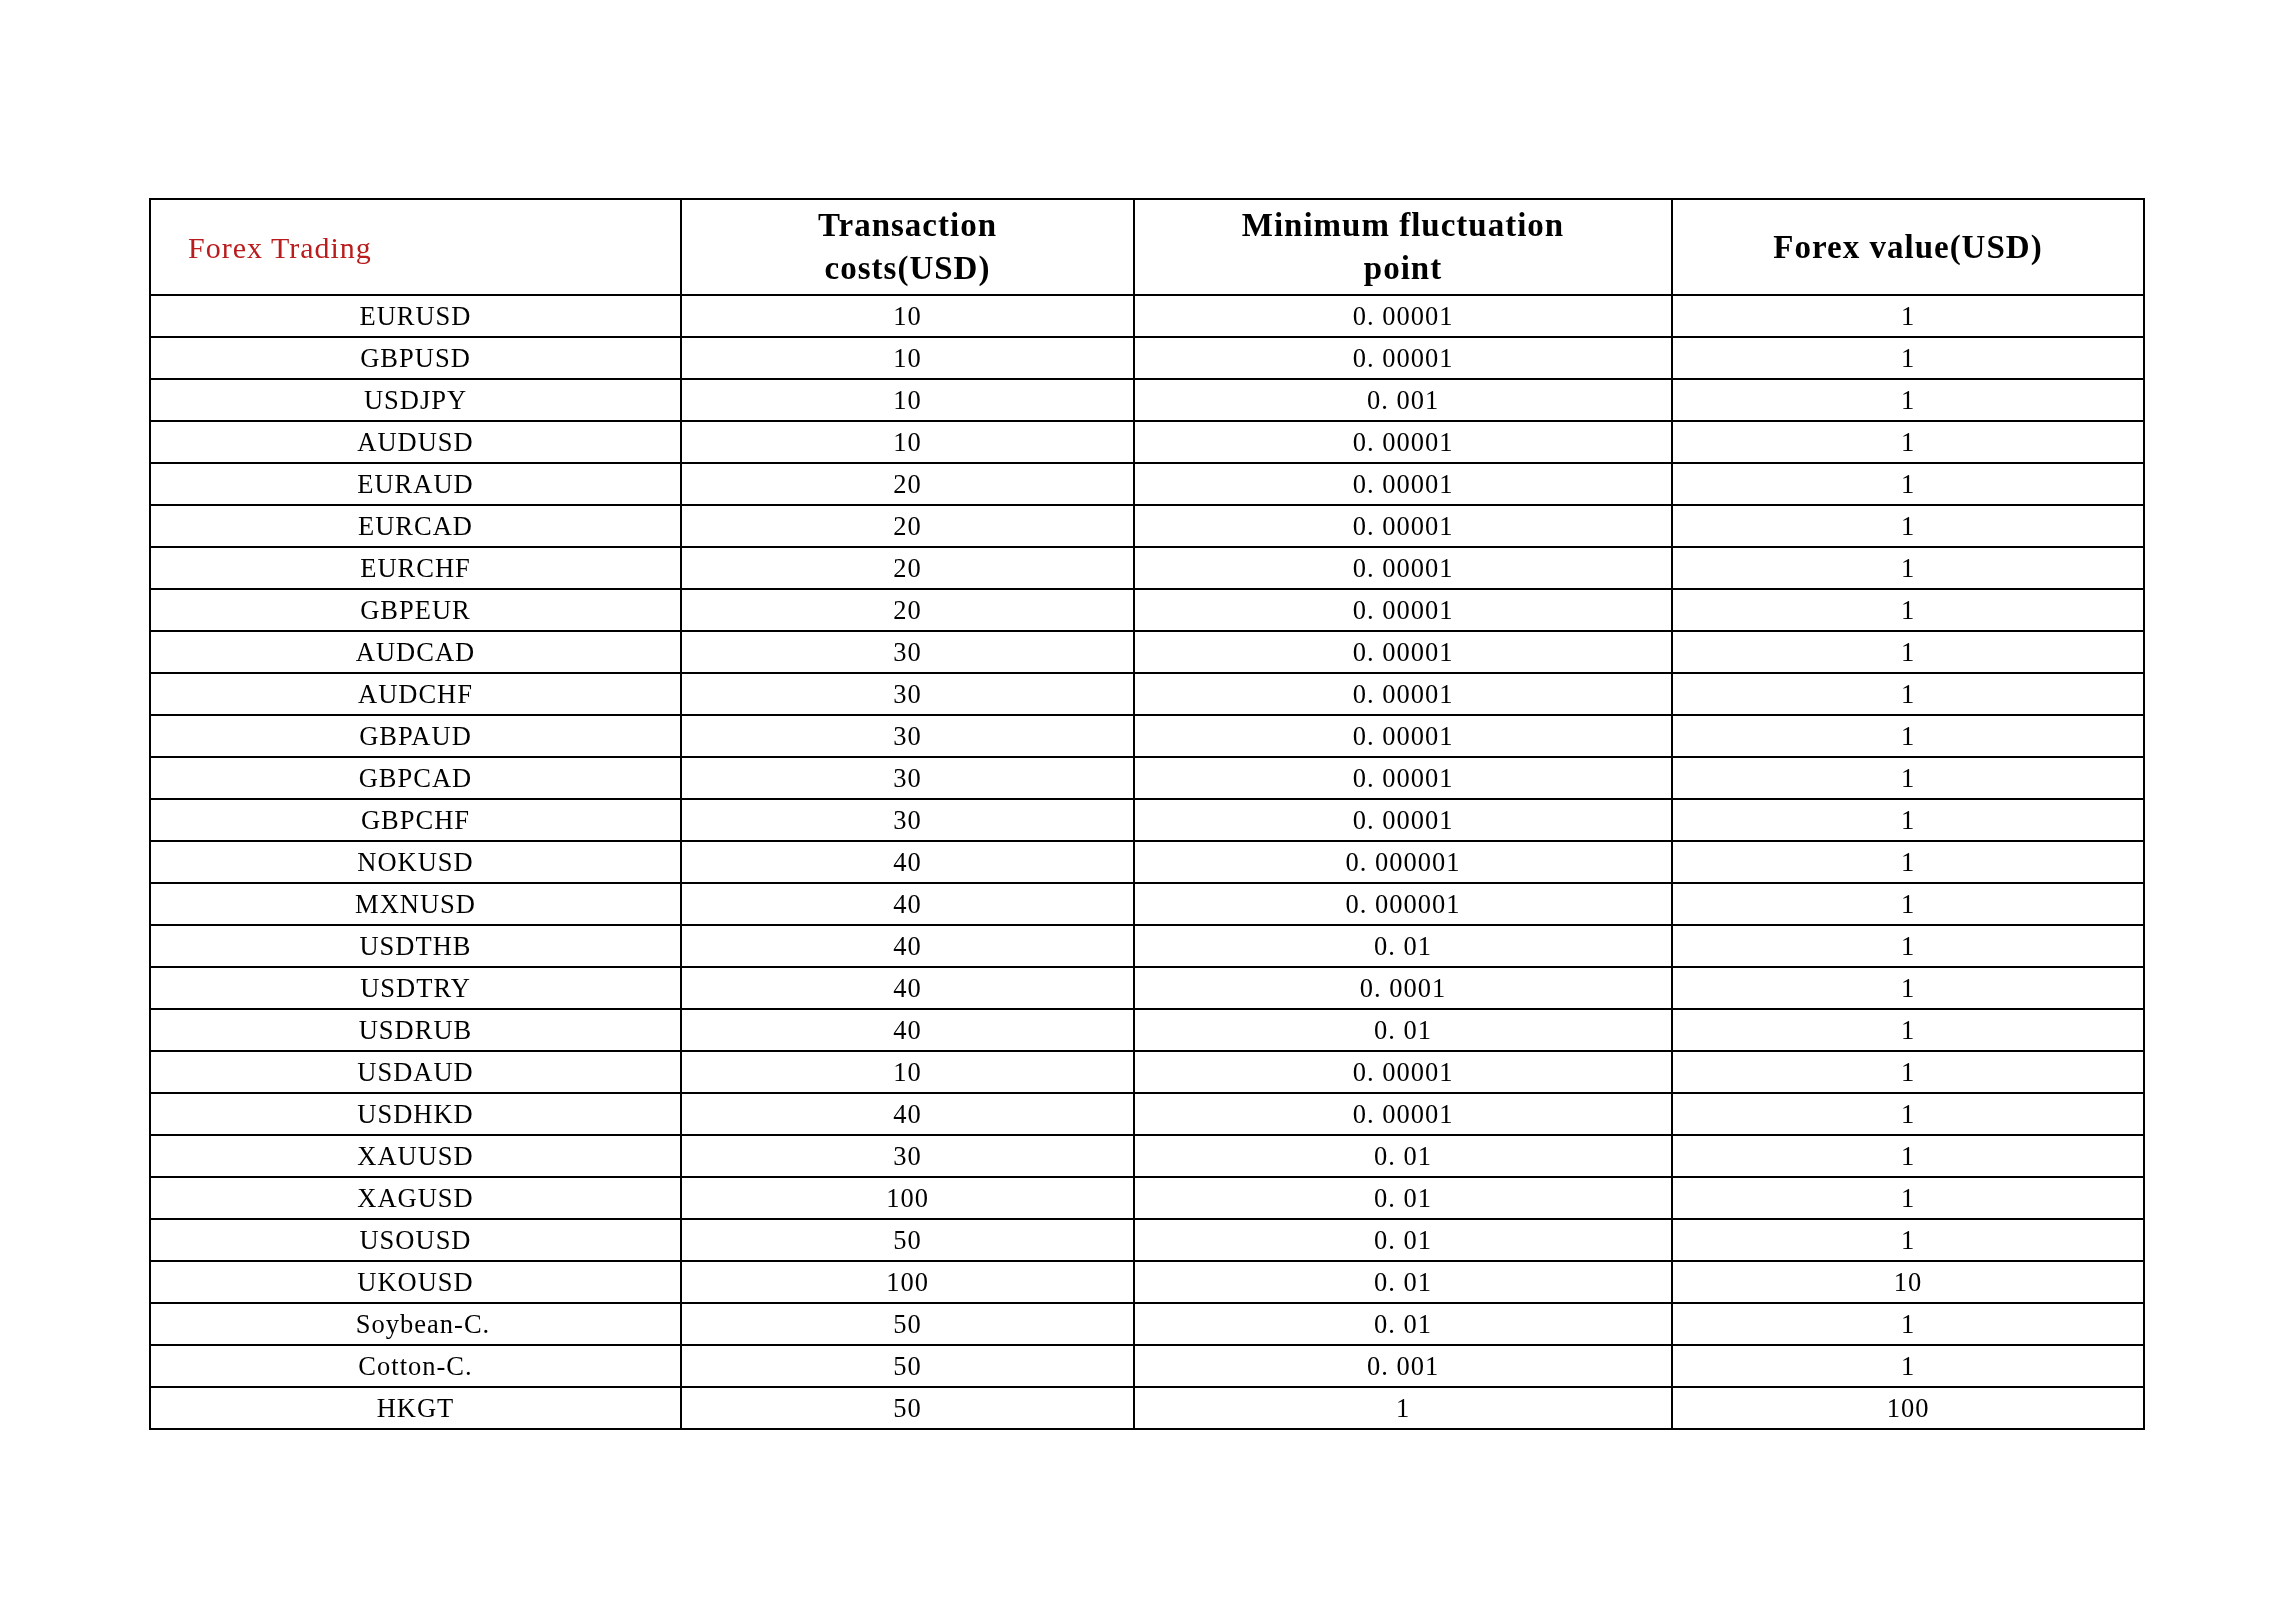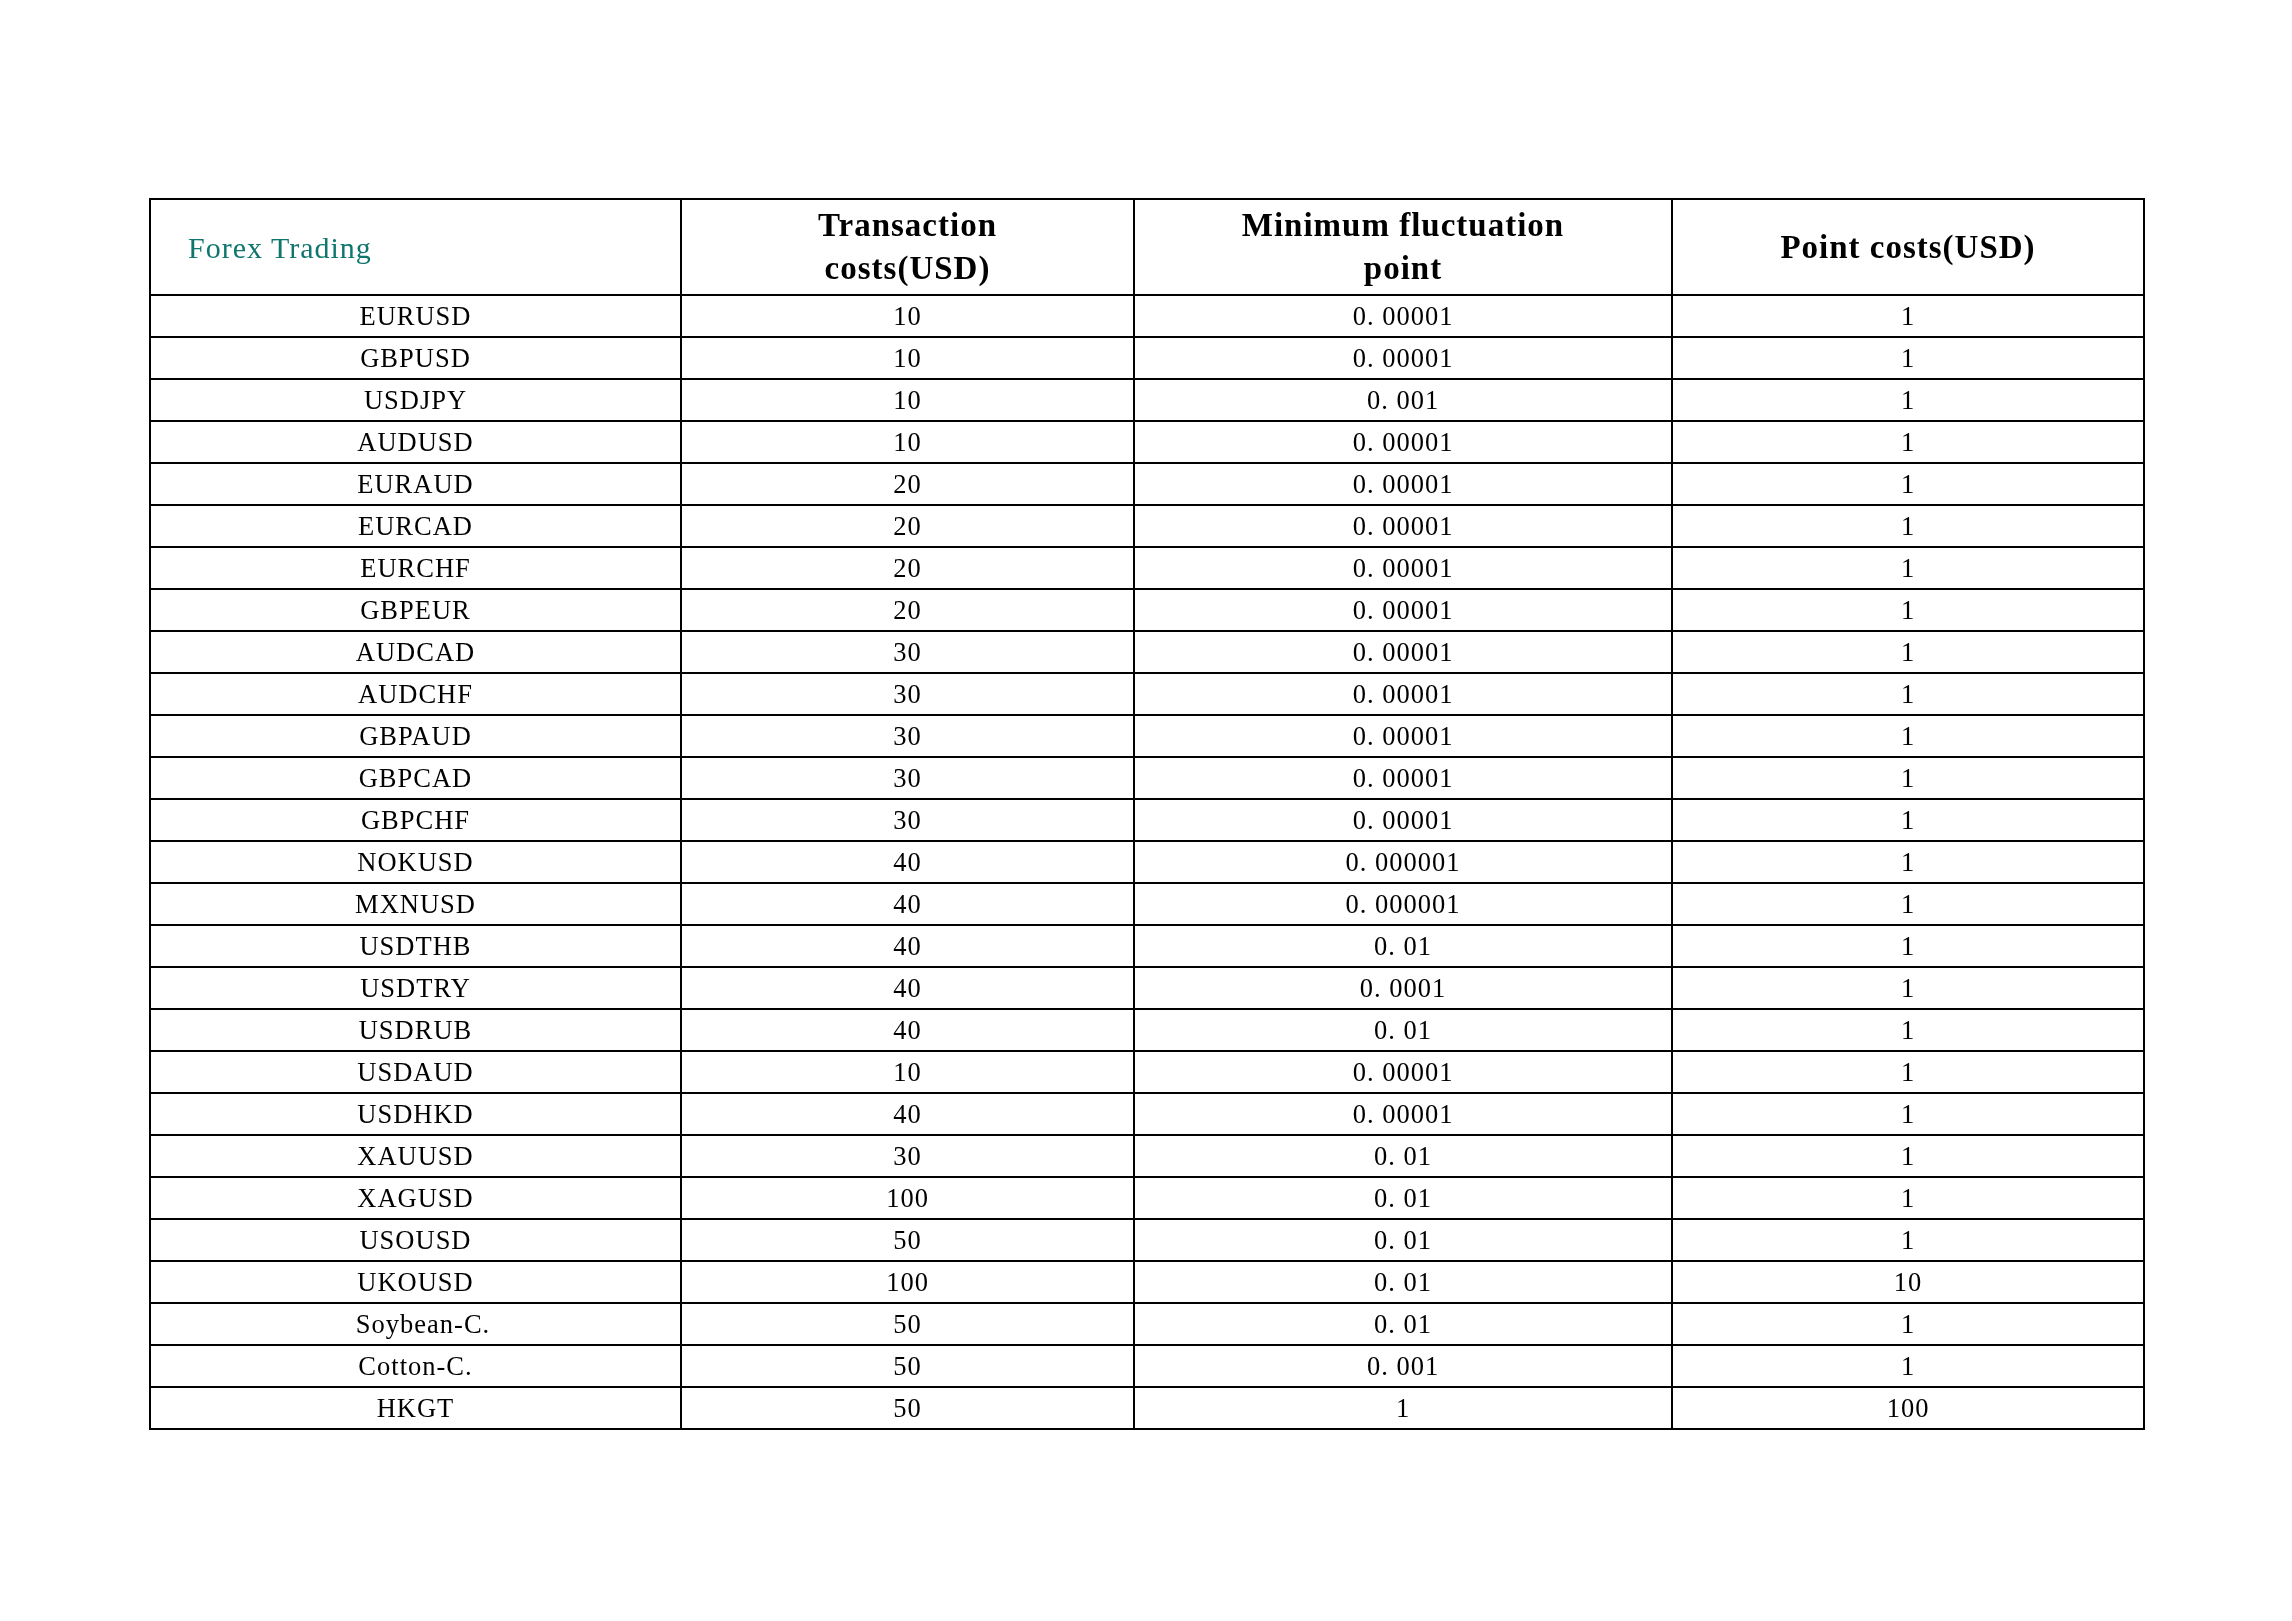--- a/index.html
+++ b/index.html
@@ -71,26 +71,26 @@
 <div class="page">
   <table class="forex" style="border-color: rgb(0, 0, 0);">
     <colgroup>
       <col style="width:531px">
       <col style="width:453px">
       <col style="width:538px">
       <col style="width:472px">
     </colgroup>
     <thead>
       <tr>
-        <th class="first-header" style="border-color: rgb(0, 0, 0); color: #0f766e;">Forex Trading</th>
+        <th class="first-header" style="border-color: rgb(0, 0, 0); color: #b91c1c;">Forex Trading</th>
         <th style="border-color: rgb(0, 0, 0);">Transaction
 costs(USD)</th>
         <th style="border-color: rgb(0, 0, 0);">Minimum fluctuation
 point</th>
-        <th style="border-color: rgb(0, 0, 0);">Point costs(USD)</th>
+        <th style="border-color: rgb(0, 0, 0);">Forex value(USD)</th>
       </tr>
     </thead>
     <tbody>
         <tr>
     <td style="border-color: rgb(0, 0, 0);">EURUSD</td>
     <td style="border-color: rgb(0, 0, 0);">10</td>
     <td style="border-color: rgb(0, 0, 0);">0. 00001</td>
     <td style="border-color: rgb(0, 0, 0);">1</td>
   </tr>
         <tr>

